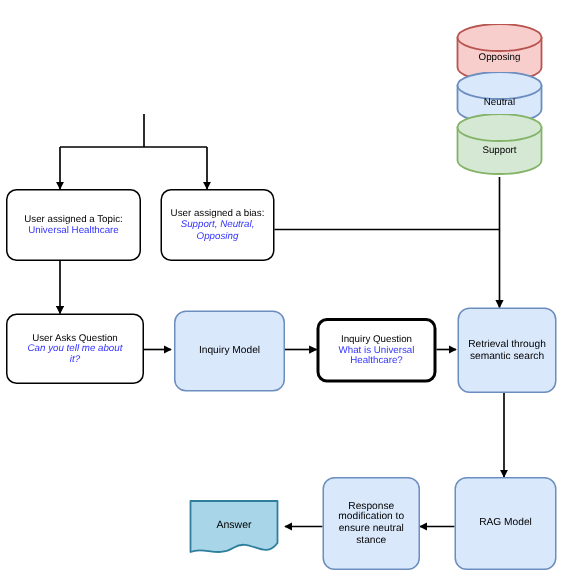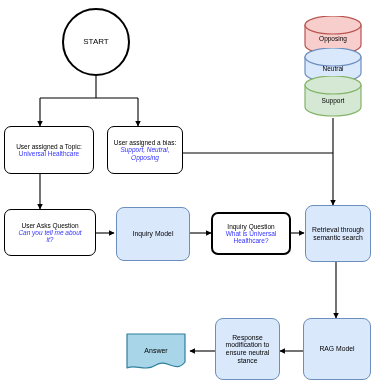--- a/index.html
+++ b/index.html
@@ -149,23 +149,20 @@
       <path d="M 291 233 L 304 233" marker-end="url(#arrow)"></path>
 
       <path d="M 336 262 L 336 318" marker-end="url(#arrow)"></path>
 
       <path d="M 303 351 L 280 351" marker-end="url(#arrow)"></path>
 
       <path d="M 215 351 L 190 351" marker-end="url(#arrow)"></path>
     </g>
   </svg>
 
-  <div class="node start-circle" style="left:62px; top:8px; width:68px; height:68px;">
-    <span class="ln">START</span>
-  </div>
 
   <div class="node box-white" style="left:4px; top:126px; width:90px; height:48px;">
     <span class="ln">User assigned a Topic:</span>
     <span class="ln accent-blue-upright">Universal Healthcare</span>
   </div>
 
   <div class="node box-white" style="left:107px; top:126px; width:76px; height:48px;">
     <span class="ln">User assigned a bias:</span>
     <span class="ln accent-blue">Support, Neutral,</span>
     <span class="ln accent-blue">Opposing</span>

